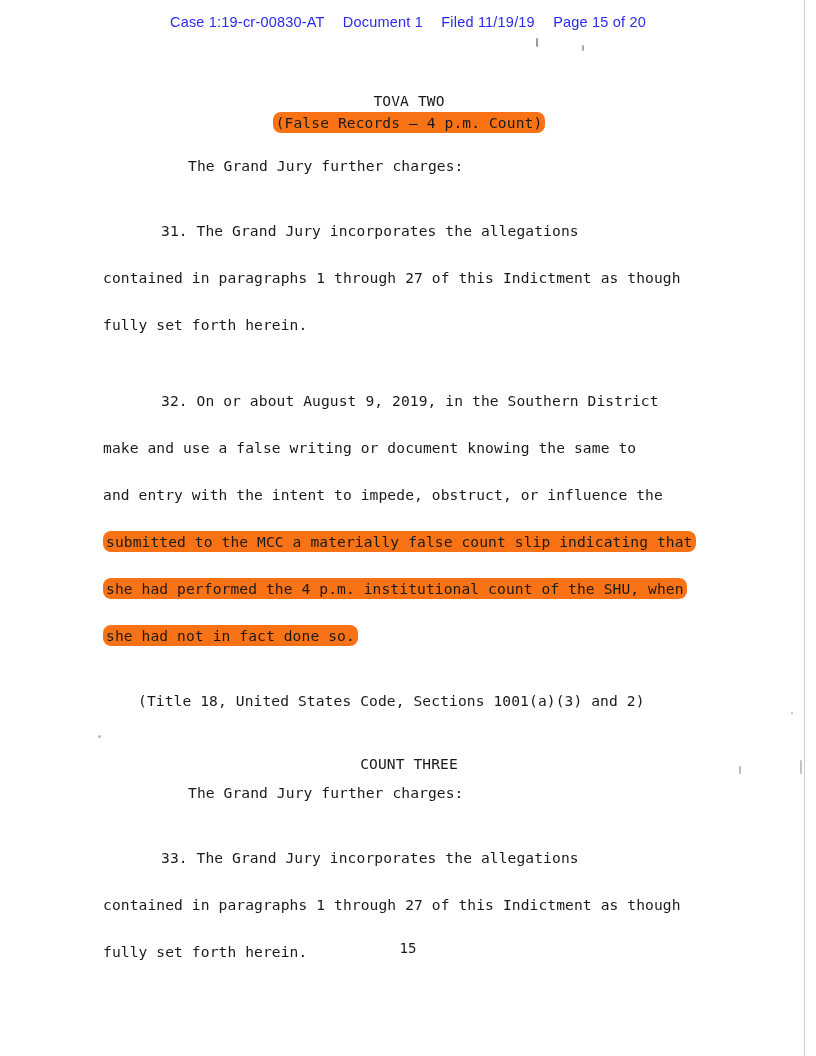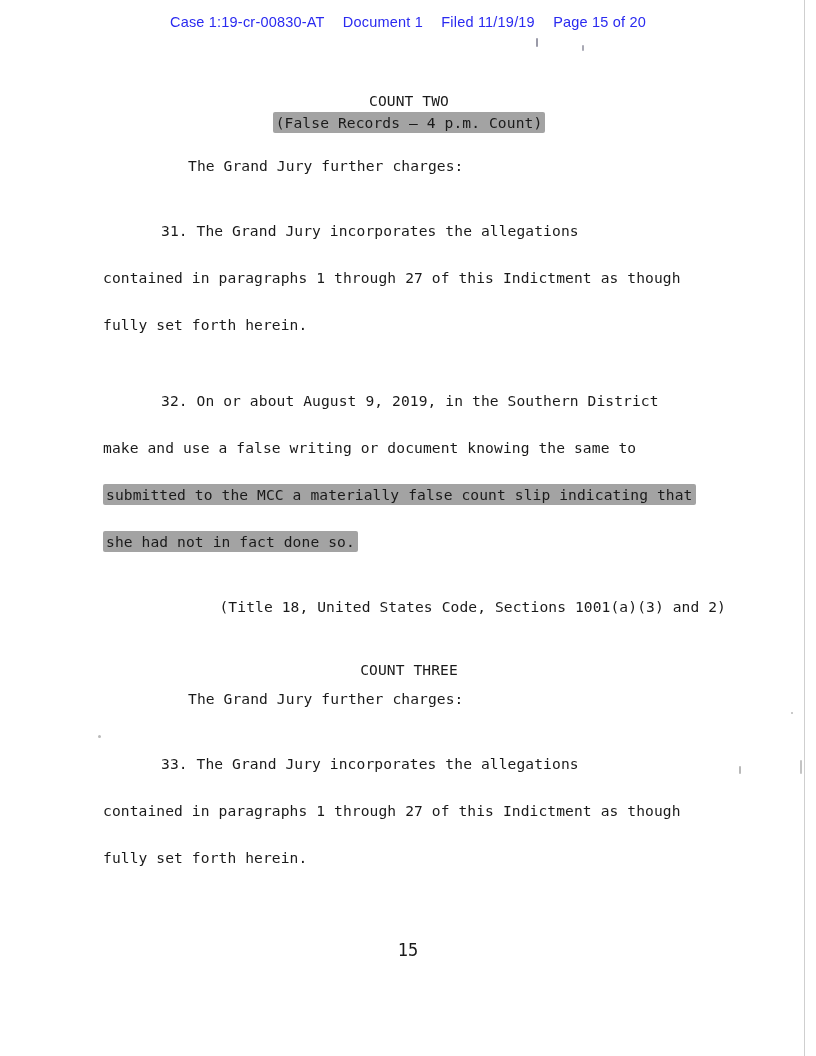--- a/index.html
+++ b/index.html
@@ -67,49 +67,49 @@
     padding-top: 4px;
   }
   .count-title .t1 { display: block; }
   .count-subtitle {
     text-align: center;
     margin: 0 0 14px 0;
     line-height: 22px;
   }
 
   .hl {
-    background: #a3a3a3;
+    background: #f97316;
     padding: 2px 3px;
-    border-radius: 2px;
+    border-radius: 8px;
   }
 
   p.para {
     margin: 11px;
     text-align: justify;
     text-justify: inter-word;
   }
   p.para.indent { text-indent: 58px; }
   p.lead { margin: 0 0 0 0; text-indent: 96px; }
 
   .spacer-sm { height: 18px; }
   .spacer-md { height: 30px; }
 
   .statute {
     margin: 0;
     text-indent: 46px;
-    text-align: right;
+    text-align: left;
   }
 
   .page-number {
     position: absolute;
     top: 940px;
     left: 0;
     width: 816px;
     text-align: center;
-    font-size: 17px;
+    font-size: 14px;
   }
 
   
   .speck {
     position: absolute;
     background: #b9b9b9;
     width: 2px;
     height: 2px;
     border-radius: 50%;
   }
@@ -137,39 +137,41 @@
   <div class="speck s1"></div>
   <div class="speck s2"></div>
   <div class="speck s3"></div>
   <div class="speck s4"></div>
   <div class="speck s5"></div>
   <div class="speck s6"></div>
 
   <div class="doc-body">
 
     <div class="count-title">
-      <span class="t1">COUNT TWO</span>
+      <span class="t1">TOVA TWO</span>
     </div>
     <div class="count-subtitle">
       <span class="hl">(False Records – 4 p.m. Count)</span>
     </div>
 
     <p class="lead">The Grand Jury further charges:</p>
 
     <div class="spacer-sm"></div>
 
     <p class="para indent">31. The   Grand   Jury   incorporates   the   allegations</p>
     <p class="para">contained in paragraphs 1 through 27 of this Indictment as though</p>
     <p class="para">fully set forth herein.</p>
 
     <div class="spacer-sm"></div>
 
     <p class="para indent">32.  On or about August 9, 2019, in the Southern District</p>
     <p class="para">make and use a false writing or document knowing the same to</p>
+    <p class="para">and entry with the intent to impede, obstruct, or influence the</p>
     <p class="para"><span class="hl">submitted to the MCC a materially false count slip indicating that</span></p>
+    <p class="para"><span class="hl">she had performed the 4 p.m. institutional count of the SHU, when</span></p>
     <p class="para"><span class="hl">she had not in fact done so.</span></p>
 
     <div class="spacer-sm"></div>
 
     <p class="statute">(Title 18, United States Code, Sections 1001(a)(3) and 2)</p>
 
     <div class="spacer-md"></div>
 
     <div class="count-title">
       <span class="t1">COUNT THREE</span>

